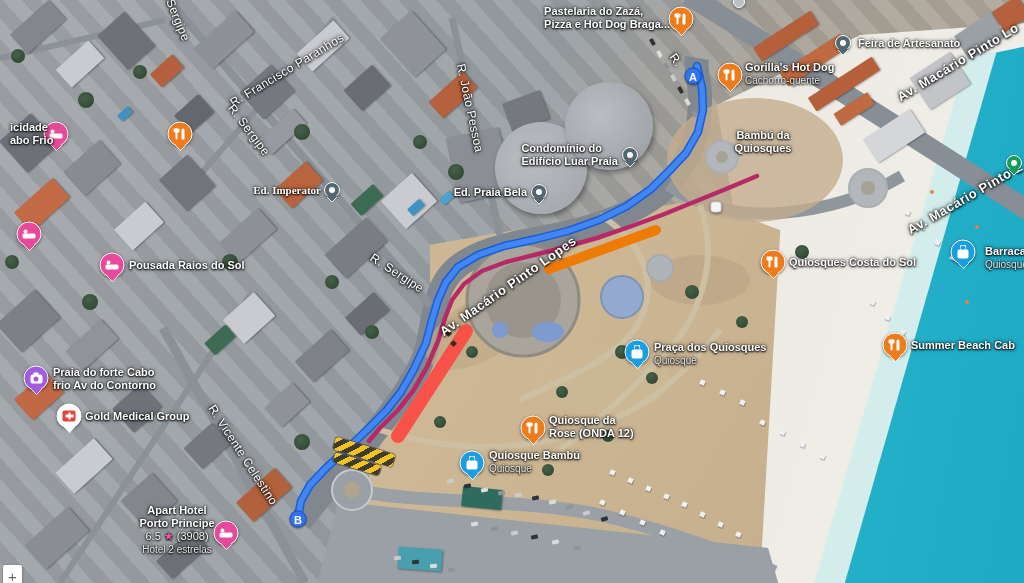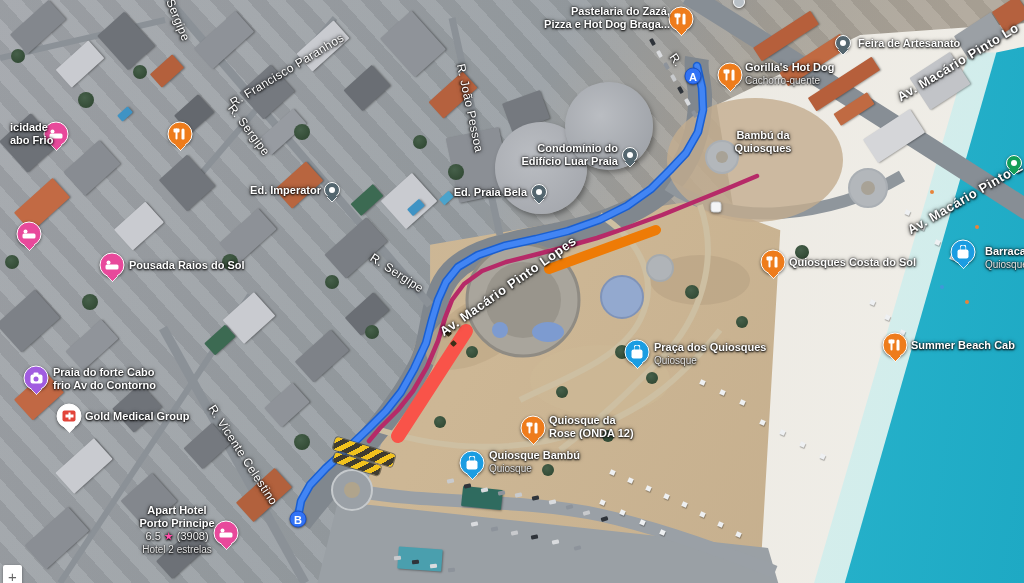--- a/index.html
+++ b/index.html
@@ -71,21 +71,21 @@
       border:1.5px solid #1c52c6;color:#fff;font-size:11px;font-weight:bold;
       display:flex;align-items:center;justify-content:center;
       transform:translate(-50%,-50%);z-index:40;box-shadow:0 1px 2px rgba(0,0,0,.5);}
   
   .poi-label{position:absolute;z-index:35;font-size:11px;font-weight:600;line-height:13px;
       color:#fff;white-space:nowrap;
       text-shadow:0 1px 2px rgba(0,0,0,.95),0 0 2px rgba(0,0,0,.9),0 0 4px rgba(0,0,0,.65);}
   .poi-label .sub{font-weight:400;font-size:10px;color:#e4e4e4;}
   .poi-label .star{color:#ff4fa8;}
   .poi-label .rate{font-weight:400;color:#f3f3f3;}
-  .al-right{transform:translateX(-100%);text-align:right;}
+  .al-right{transform:translateX(-100%);text-align:left;}
   .al-center{transform:translateX(-50%);text-align:center;}
   .street-label{position:absolute;z-index:25;color:#fff;font-weight:400;letter-spacing:.4px;
       white-space:nowrap;transform:translate(-50%,-50%);
       text-shadow:0 1px 2px rgba(0,0,0,.95),0 0 3px rgba(0,0,0,.9),0 0 5px rgba(0,0,0,.6);}
   .street-bold{font-weight:600;letter-spacing:.6px;}
   
   #zoom-remnant{position:absolute;left:3px;top:565px;width:19px;height:22px;background:#fff;
       border-radius:2px;box-shadow:0 1px 3px rgba(0,0,0,.4);color:#666;font-size:15px;
       display:flex;align-items:center;justify-content:center;z-index:50;font-weight:400;}
 </style>
@@ -358,21 +358,21 @@
       <div class="pin pin-kiosk" style="left: 472px; top: 463px;">
         <span class="g-bag"></span>
       </div>
       <div class="poi-label" style="left: 489px; top: 449px;">
         <div>Quiosque Bambú</div>
         <div class="sub">Quiosque</div>
       </div>
       <div class="pin pin-building" style="left: 332px; top: 190px;">
         <span class="g-dot"></span>
       </div>
-      <div class="poi-label al-right" style="left: 321px; top: 184px;">
+      <div class="poi-label al-right" style="left: 321px; top: 184px; font-family: Liberation Serif, serif;">
         <div>Ed. Imperator</div>
       </div>
       <div class="pin pin-building" style="left: 539px; top: 192px;">
         <span class="g-dot"></span>
       </div>
       <div class="poi-label al-right" style="left: 527px; top: 186px;">
         <div>Ed. Praia Bela</div>
       </div>
       <div class="pin pin-building" style="left: 630px; top: 155px;">
         <span class="g-dot"></span>

